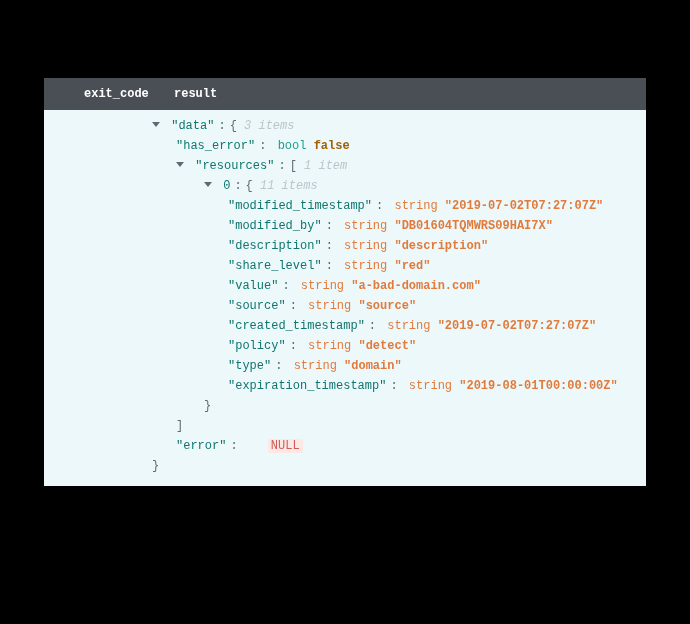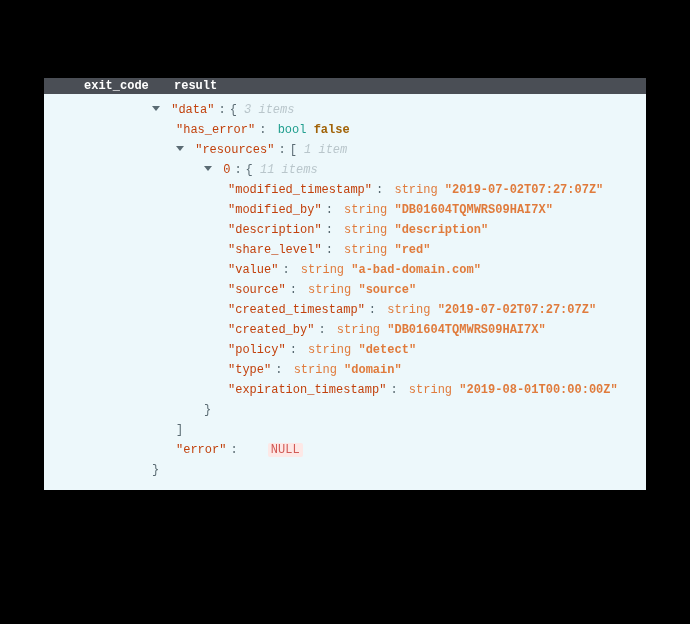--- a/index.html
+++ b/index.html
@@ -14,21 +14,21 @@
     .container {
       position: absolute;
       top: 78px;
       left: 44px;
       width: 602px;
       background: #edf8fb;
     }
     .header {
       background: #4a4e55;
       color: #fff;
-      height: 16px;
+      height: 32px;
       display: flex;
       align-items: center;
       padding: 0 12px 0 40px;
       font-weight: 600;
       font-size: 12px;
     }
     .header .col1 { width: 90px; }
     .header .col2 { }
     .body {
       padding: 6px 12px 10px 12px;
@@ -42,21 +42,21 @@
     .i3 { padding-left: 172px; }
     .caret {
       display: inline-block;
       width: 0; height: 0;
       border-left: 4px solid transparent;
       border-right: 4px solid transparent;
       border-top: 5px solid #5a6b73;
       margin-right: 4px;
       vertical-align: 2px;
     }
-    .key { color: #c2410c; }
+    .key { color: #0f766e; }
     .q::before, .q::after { content: '"'; }
     .type-bool { color: #1f9e8e; }
     .val-bool { color: #a16207; font-weight: 600; }
     .type-str { color: #e07b3c; }
     .val-str { color: #e07b3c; font-weight: bold; }
     .val-str::before, .val-str::after { content: '"'; }
     .count { color: #b9c6cb; font-style: italic; }
     .brace { color: #5a6b73; }
     .null {
       color: #d15b56;
@@ -136,25 +136,20 @@
       <span class="type-str">string</span>
       <span> </span><span class="val-str">source</span>
     </div>
 
     <div class="row i3">
       <span class="key q">created_timestamp</span><span class="colon">:</span>
       <span class="type-str">string</span>
       <span> </span><span class="val-str">2019-07-02T07:27:07Z</span>
     </div>
 
-    <div class="row i3">
-      <span class="key q">created_by</span><span class="colon">:</span>
-      <span class="type-str">string</span>
-      <span> </span><span class="val-str">DB01604TQMWRS09HAI7X</span>
-    </div>
 
     <div class="row i3">
       <span class="key q">policy</span><span class="colon">:</span>
       <span class="type-str">string</span>
       <span> </span><span class="val-str">detect</span>
     </div>
 
     <div class="row i3">
       <span class="key q">type</span><span class="colon">:</span>
       <span class="type-str">string</span>

